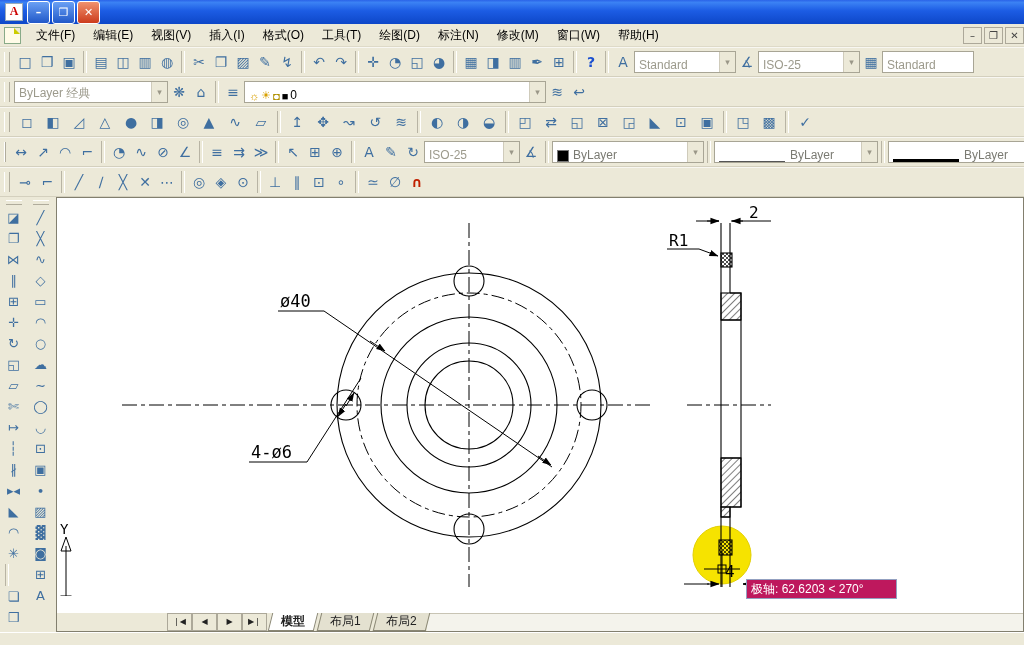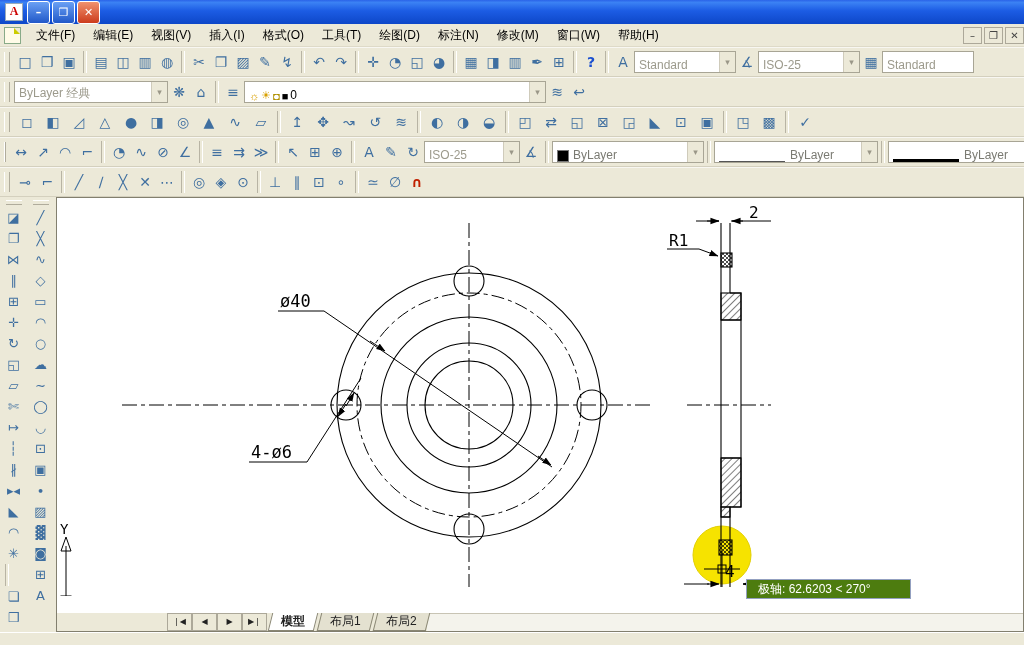--- a/index.html
+++ b/index.html
@@ -47,22 +47,22 @@
   .blue{color:#1a4fd0;font-weight:bold}
   
   #main{position:relative;height:435px;background:#ece9d8}
   #leftbars{position:absolute;left:0;top:0;width:56px;height:435px;display:flex}
   .vcol{width:27px;display:flex;flex-direction:column;align-items:center}
   .hgrip{width:16px;height:3px;margin:3px 0 2px 0;border-top:1px solid #fff;border-bottom:1px solid #b0ac9c}
   .vcol .btn{width:24px;height:21px;font-size:13px}
   #canvasframe{position:absolute;left:56px;top:0;width:968px;height:435px;
     border:1px solid #827f6e;background:#fff;box-sizing:border-box}
   #cad{position:absolute;left:0;top:0}
-  #tooltip{position:absolute;left:689px;top:381px;width:141px;height:18px;background:#4d7c0f;
-    border:1px solid #93a0c0;color:#fff;font:12px/18px "Liberation Sans",sans-serif;padding:0 11px;white-space:nowrap}
+  #tooltip{position:absolute;left:689px;top:381px;width:141px;height:18px;background:#be185d;
+    border:1px solid #93a0c0;color:#fff;font:12px/18px "Liberation Sans",sans-serif;padding:0 4px;white-space:nowrap}
   
   #tabbar{position:absolute;left:0;bottom:0;width:100%;height:18px;background:#ece9d8;display:flex;align-items:stretch}
   #tabbar .navs{display:flex;margin-left:110px}
   .navbtn{width:23px;border:1px solid #aca899;background:#ece9d8;font:8px/16px "DejaVu Sans",sans-serif;
     text-align:center;color:#222}
   .tab{padding:0 10px;font:12px/17px "Liberation Sans",sans-serif;border:1px solid #8a8774;border-top:none;
     background:#e4e1d0;color:#222;transform:skewX(-14deg);margin-left:3px}
   .tab span{display:inline-block;transform:skewX(14deg)}
   .tab.active{background:#fff;font-weight:bold}
   #tabfill{flex:1;background:#f4f3ec;border-top:1px solid #c8c4b4}

